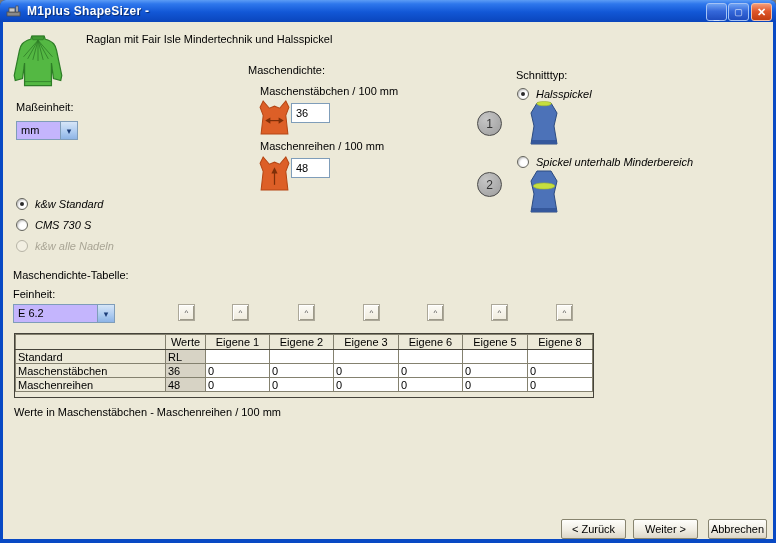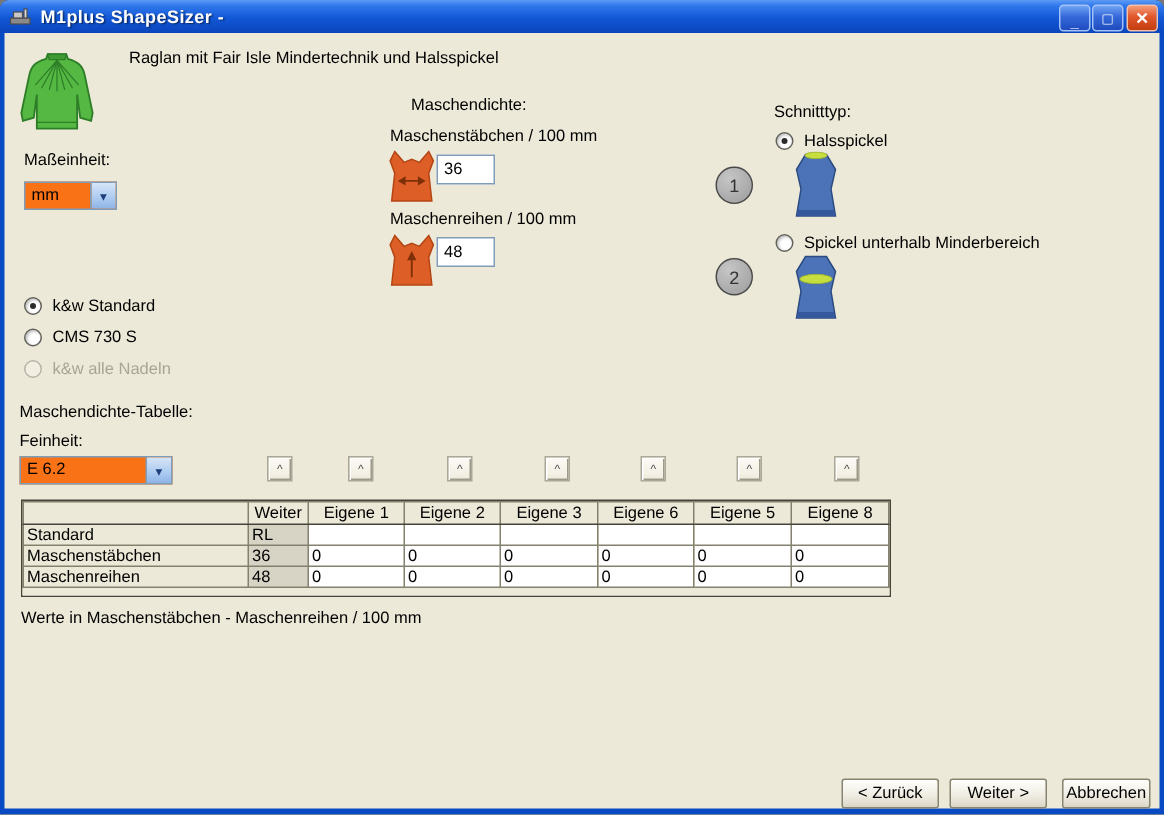--- a/index.html
+++ b/index.html
@@ -30,36 +30,36 @@
   .maxbtn span { opacity:.55; font-size:9px; }
   .client {
     position:absolute; left:3px; top:22px; width:770px; height:517px;
     background:#ECE9D8;
   }
   .abs { position:absolute; }
   .lbl { font-size:11px; color:#000; white-space:nowrap; }
   .dis-lbl { color:#A9A595; }
 
   
-  .combo { height:19px; background:#f97316; border:1px solid #7F9DB9; display:flex; align-items:stretch; }
+  .combo { height:19px; background:#c4b5fd; border:1px solid #7F9DB9; display:flex; align-items:stretch; }
   .combo .val { flex:1; padding:2px 0 0 4px; font-size:11px; overflow:hidden; }
   .combo .cbtn {
     width:17px; display:flex; align-items:center; justify-content:center;
     background:linear-gradient(180deg,#D6E5F7 0%,#ABCAF0 60%,#8EB4E6 100%);
     border-left:1px solid #7F9DB9; color:#1C3E79; font-size:9px;
   }
 
   
   .txtinput {
     height:20px; background:#fff; border:1px solid #7F9DB9;
     font-family:"Liberation Sans",sans-serif; font-size:11px; padding:0 0 0 4px; width:39px;
   }
 
   
-  .radio-row { display:flex; gap:7px; }
+  .radio-row { display:flex; gap:7px;font-style:italic; }
   .radio {
     width:12px; height:12px; border-radius:50%; background:#fff;
     border:1px solid #63635B; box-shadow:inset 1px 1px 2px rgba(0,0,0,0.25);
     position:relative; flex:0 0 auto;
   }
   .radio.sel::after { content:""; position:absolute; left:3px; top:3px; width:4px; height:4px; border-radius:50%; background:#2B2B2B; }
   .radio.dis { border-color:#B7B4A6; background:#F2EFE2; box-shadow:none; }
 
   
   .badge {
@@ -139,21 +139,21 @@
   </svg>
 
   <div class="abs lbl" style="left:86px; top:33px;">Raglan mit Fair Isle Mindertechnik und Halsspickel</div>
 
   <div class="abs lbl" style="left:16px; top:101px;">Maßeinheit:</div>
   <div class="abs combo" style="left:16px; top:121px; width:62px;">
     <span class="val">mm</span>
     <span class="cbtn">▾</span>
   </div>
 
-  <div class="abs lbl" style="left:274px; top:64px;">Maschendichte:</div>
+  <div class="abs lbl" style="left:248px; top:64px;">Maschendichte:</div>
   <div class="abs lbl" style="left:260px; top:85px;">Maschenstäbchen / 100 mm</div>
 
   <svg class="abs" style="left:258px; top:100px;" width="33" height="35" viewBox="0 0 32 34">
     <path d="M5,1 L11,8 L16,6 L21,8 L27,1 L30,7 L27,15 L29,33 L3,33 L5,15 L2,7 Z" fill="#DD5F27" stroke="#B54614" stroke-width="1"></path>
     <path d="M10,20 H22" stroke="#7E2F08" stroke-width="1.2"></path>
     <path d="M7,20 L12,17 V23 Z" fill="#7E2F08"></path>
     <path d="M25,20 L20,17 V23 Z" fill="#7E2F08"></path>
   </svg>
   <input class="abs txtinput" style="left: 291px; top: 103px;" value="36">
 
@@ -229,21 +229,21 @@
         <col style="width:64px">
           <col style="width:64px">
           <col style="width:65px">
         <col style="width:64px">
           <col style="width:65px">
           <col style="width:65px">
       </colgroup>
       <tbody>
           <tr>
         <th></th>
-        <th>Weiter</th>
+        <th>Werte</th>
         <th>Eigene 1</th>
         <th>Eigene 2</th>
         <th>Eigene 3</th>
         <th>Eigene 6</th>
         <th>Eigene 5</th>
         <th>Eigene 8</th>
       </tr>
       <tr>
         <td class="rowlabel">Standard</td>
         <td class="stollcell">RL</td>

